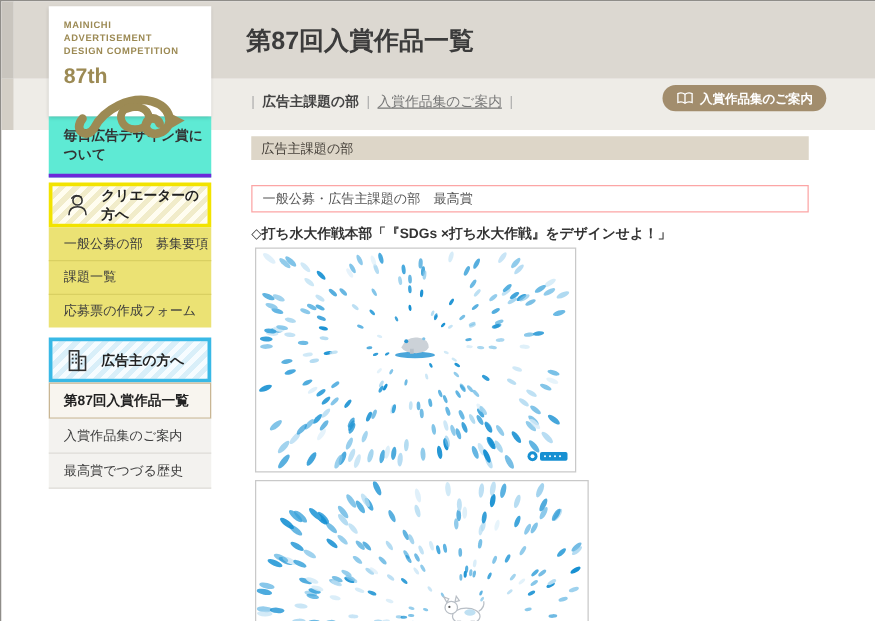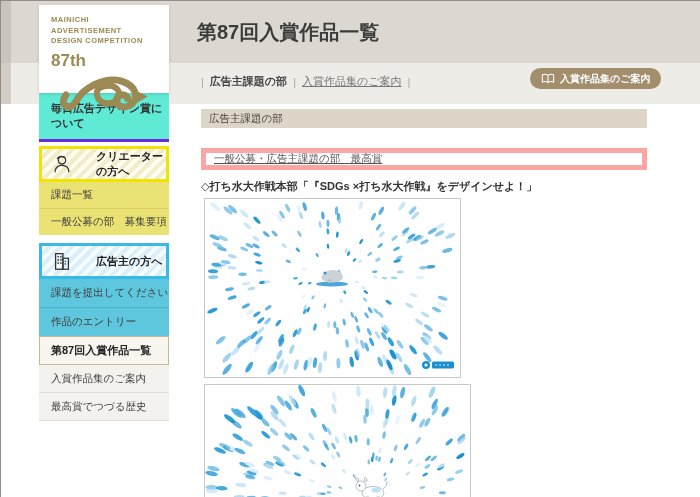--- a/index.html
+++ b/index.html
@@ -12,21 +12,21 @@
   .strip-nav{position:absolute;left:0;top:62px;width:10px;height:41px;background:#d4cfc6;}
   
   .sidebar{position:absolute;left:38px;top:4px;width:130px;}
   .logo-box{background:#fff;height:88px;box-sizing:border-box;padding:10px 0 0 12px;
             box-shadow:0 1px 3px rgba(0,0,0,.15);position:relative;cursor:pointer;}
   .logo-l{color:#9c8a54;font-weight:bold;font-size:7.5px;letter-spacing:.5px;line-height:1.4;}
   .logo-edition{color:#9c8a54;font-weight:bold;font-size:17px;margin-top:4px;}
   .logo-swirl{position:absolute;left:12px;top:56px;width:104px;height:54px;}
   .side-about{background:#5eead4;height:46px;display:flex;align-items:center;padding-left:12px;
               font-size:11px;font-weight:bold;color:#333;border-bottom:3px solid #6d28d9;cursor:pointer;}
-  .frame-box{height:36px;box-sizing:border-box;border:3px solid;display:flex;align-items:center;gap:23px;
+  .frame-box{height:36px;box-sizing:border-box;border:3px solid;display:flex;align-items:center;gap:8px;
              padding-left:9px;font-size:11px;font-weight:bold;color:#222;cursor:pointer;}
   .frame-box.yellow{margin-top:4px;border-color:#f2e300;
              background:repeating-linear-gradient(135deg,#fffdf0 0 4px,#f1ecca 4px 8px);}
   .frame-box.blue{margin-top:8px;border-color:#39b9e6;
              background:repeating-linear-gradient(135deg,#f6fcff 0 4px,#d9eff9 4px 8px);text-align:right;}
   .list .item{height:26px;display:flex;align-items:center;padding-left:12px;font-size:10.5px;color:#3c3c3c;cursor:pointer;}
   .yellow-list{background:#ebe274;}
   .yellow-list .item + .item{border-top:1px solid #d9d062;}
   .blue-list{background:#5fc7dd;}
   .blue-list .item{height:28px;}
@@ -40,22 +40,22 @@
   .page-title{position:absolute;left:196px;top:18px;font-size:20px;font-weight:bold;color:#3c3c3c;margin:0;}
   .tabs{position:absolute;left:200px;top:73px;font-size:11px;display:flex;gap:6px;align-items:center;}
   .tab{cursor:pointer;}
   .tab.current{color:#444;font-weight:bold;}
   .tab.link{color:#777;text-decoration:underline;}
   .sep{color:#aaa;}
   .guide-btn{position:absolute;left:529px;top:67px;height:21px;padding:0 11px;background:#a28d6d;border-radius:11px;
              color:#fff;font-size:10px;font-weight:bold;display:flex;align-items:center;gap:5px;cursor:pointer;border:none;}
   .section-bar{position:absolute;left:200px;top:108px;width:446px;height:19px;background:#ddd6c8;
                font-size:10.5px;color:#443f38;display:flex;align-items:center;padding-left:8px;box-sizing:border-box;}
-  .award-box{position:absolute;left:200px;top:147px;width:446px;height:22px;border:5px solid #fca5a5;background:#fff;
-             font-size:10.5px;color:#555;display:flex;align-items:center;padding-left:8px;box-sizing:border-box;text-decoration:underline;}
+  .award-box{position:absolute;left:200px;top:147px;width:446px;height:22px;border:1px solid #fca5a5;background:#fff;
+             font-size:10.5px;color:#555;display:flex;align-items:center;padding-left:8px;box-sizing:border-box;}
   .work-title{position:absolute;left:200px;top:178px;font-size:11px;font-weight:bold;color:#333;text-align:right;}
   .poster{position:absolute;background:#fff;border:1px solid #c9c9c9;margin:0;overflow:hidden;}
   .poster-1{left:203px;top:197px;width:255px;height:178px;}
   .poster-2{left:203px;top:383px;width:265px;height:170px;}
   .poster svg{display:block;}
 </style>
 </head>
 <body>
 
 <div class="frame">
@@ -82,43 +82,40 @@
 
     <div class="frame-box yellow">
       <svg class="icon-svg" width="22" height="22" viewBox="0 0 24 24">
         <circle cx="12" cy="8" r="4" fill="none" stroke="#333" stroke-width="1.4"></circle>
         <path d="M7 6 Q10 2 15 5" fill="none" stroke="#333" stroke-width="1.4" stroke-linecap="round"></path>
         <path d="M4.5 21 C4.5 15.5 8 13.5 12 13.5 C16 13.5 19.5 15.5 19.5 21" fill="none" stroke="#333" stroke-width="1.4"></path>
       </svg>
       <span>クリエーターの方へ</span>
     </div>
     <nav class="list yellow-list">
+      <div class="item">一般公募の部　募集要項</div>
       <div class="item">課題一覧</div>
-      <div class="item">一般公募の部　募集要項</div>
+      <div class="item">応募票の作成フォーム</div>
     </nav>
 
     <div class="frame-box blue">
       <svg class="icon-svg" width="22" height="22" viewBox="0 0 24 24">
         <rect x="5" y="4" width="8" height="17" fill="none" stroke="#333" stroke-width="1.4"></rect>
         <rect x="13" y="9" width="6" height="12" fill="none" stroke="#333" stroke-width="1.4"></rect>
         <rect x="7" y="6.5" width="1.6" height="1.6" fill="#333"></rect>
           <rect x="10" y="6.5" width="1.6" height="1.6" fill="#333"></rect>
         <rect x="7" y="10" width="1.6" height="1.6" fill="#333"></rect>
           <rect x="10" y="10" width="1.6" height="1.6" fill="#333"></rect>
         <rect x="7" y="13.5" width="1.6" height="1.6" fill="#333"></rect>
           <rect x="10" y="13.5" width="1.6" height="1.6" fill="#333"></rect>
         <rect x="14.8" y="11.5" width="1.4" height="1.4" fill="#333"></rect>
           <rect x="14.8" y="14.5" width="1.4" height="1.4" fill="#333"></rect>
       </svg>
       <span>広告主の方へ</span>
     </div>
-    <nav class="list blue-list">
-      <div class="item">課題を提出してください</div>
-      <div class="item">作品のエントリー</div>
-    </nav>
 
     <div class="side-current">第87回入賞作品一覧</div>
     <nav class="list gray-list">
       <div class="item">入賞作品集のご案内</div>
       <div class="item">最高賞でつづる歴史</div>
 
     </nav>
   </aside>
 
   <h1 class="page-title">第87回入賞作品一覧</h1>

